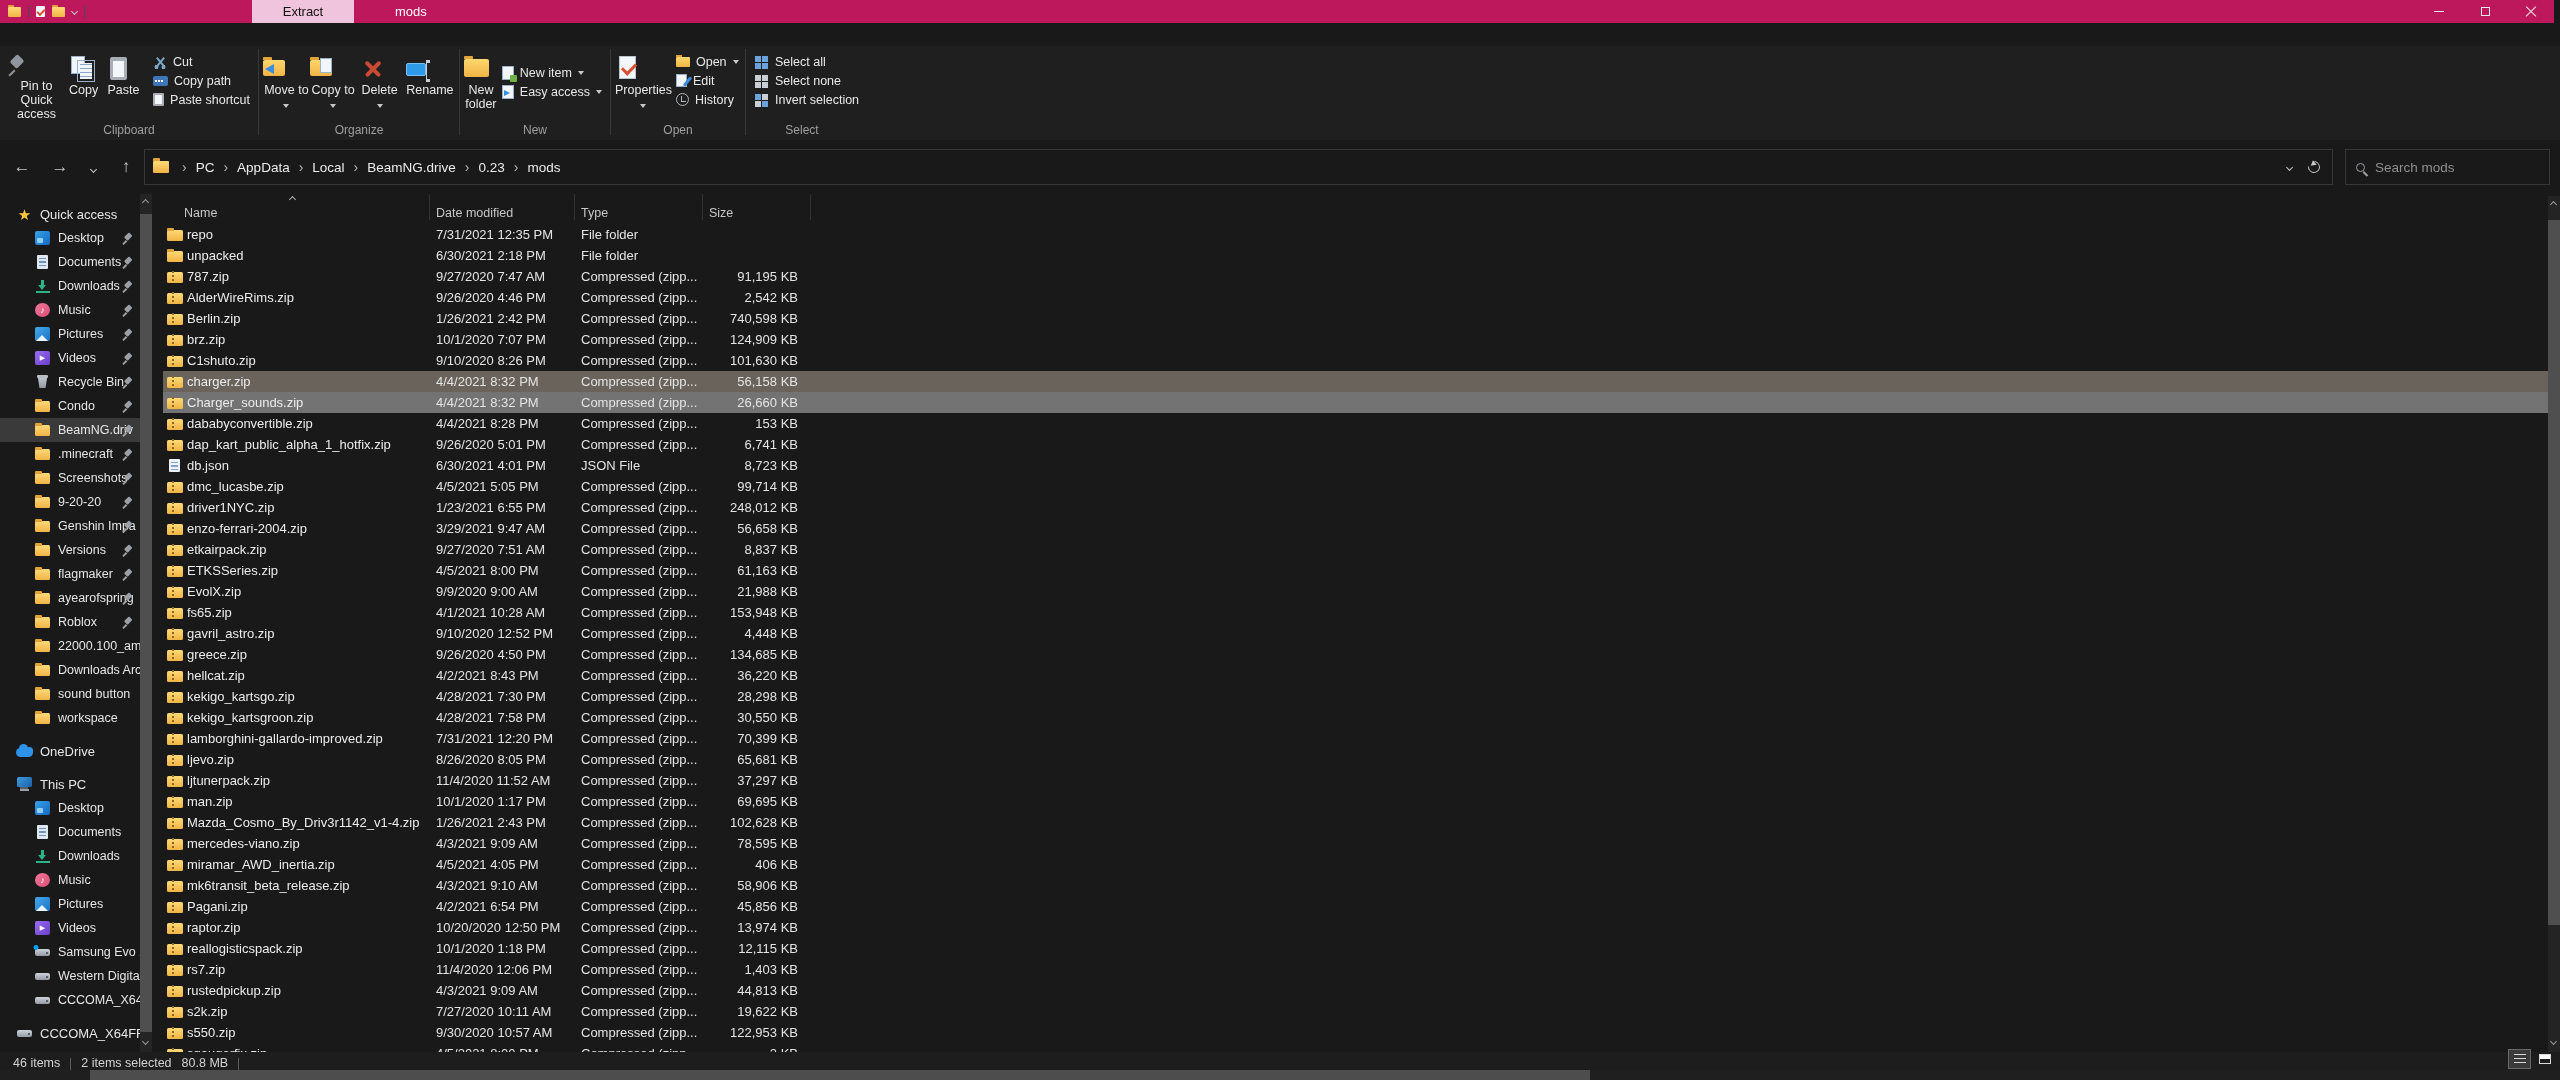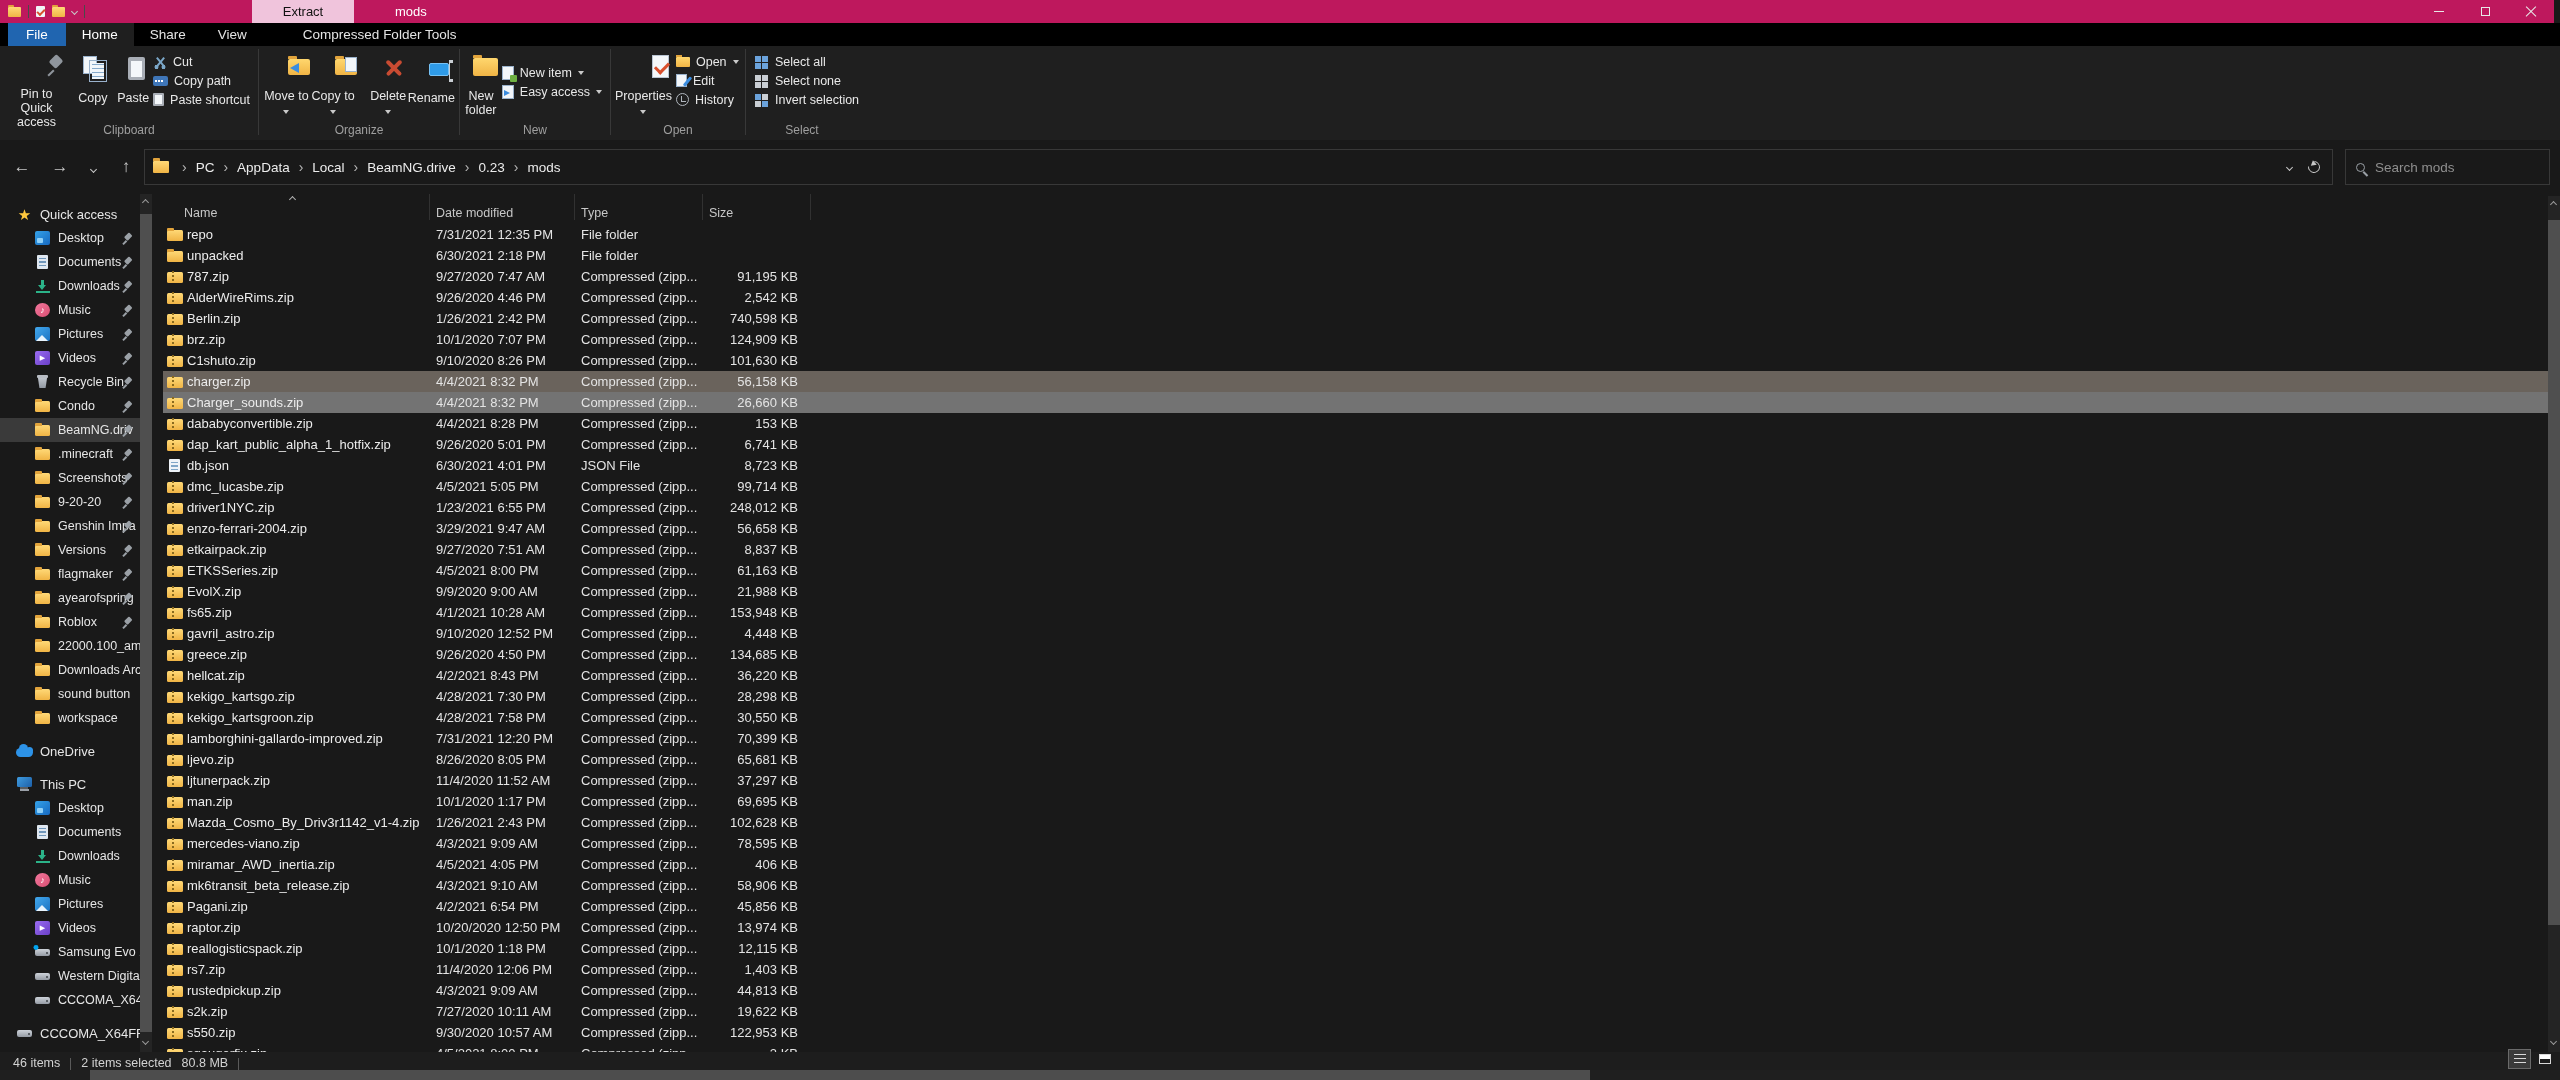--- a/index.html
+++ b/index.html
@@ -37,21 +37,21 @@
   .tab.active { background:#1f1f1f; color:#fff; }
   .tab.contextual { margin-left:24px; }
 
   
   .ribbon { position:absolute; top:46px; left:0; right:0; height:94px; background:#1f1f1f; display:flex; }
   .rgroup { display:flex; flex-direction:column; padding-top:3px; }
   .rgroup-content { display:flex; flex:1; align-items:flex-start; padding:2px 4px 0 4px; }
   .rgroup-label { text-align:center; font-size:12px; color:#9f9f9f; height:18px; line-height:16px; }
   .rsep { width:1px; background:#383838; margin:3px 0 5px 0; }
   .rsep.inner { margin:6px 2px 10px 2px; }
-  .lbtn { display:flex; flex-direction:column; align-items:flex-end; padding-top:2px; gap:8px; height:66px; }
+  .lbtn { display:flex; flex-direction:column; align-items:flex-start; padding-top:2px; gap:0; height:66px; }
   .lbtn .blabel { font-size:12.5px; line-height:14px; text-align:center; color:#e8e8e8; }
   .licon { height:30px; display:flex; align-items:center; justify-content:center; }
   .smallcol { display:flex; flex-direction:column; justify-content:flex-start; padding-top:1px; }
   .smallcol.centered { justify-content:center; height:62px; }
   .srow { display:flex; align-items:center; gap:6px; height:19px; padding:0 4px; font-size:12.5px; color:#e8e8e8; white-space:nowrap; }
   .dd { width:0; height:0; border-left:3.5px solid transparent; border-right:3.5px solid transparent; border-top:4px solid #c9c9c9; display:inline-block; }
 
   
   .r-pin { position:relative; width:26px; height:26px; }
   .r-pin::before { content:''; position:absolute; left:8px; top:3px; width:10px; height:11px; background:#8f959c; border-radius:2px; transform:rotate(45deg); }
@@ -246,27 +246,20 @@
         </div>
       <div class="wc">
           <span class="wc-max-icon"></span>
         </div>
       <div class="wc">
           <span class="wc-close-icon"></span>
         </div>
     </div>
   </div>
 
-  <div class="tabrow">
-    <div class="tab file">File</div>
-    <div class="tab active">Home</div>
-    <div class="tab">Share</div>
-    <div class="tab">View</div>
-    <div class="tab contextual">Compressed Folder Tools</div>
-  </div>
 
   <div class="ribbon">
     <div class="rgroup" style="width:258px">
       <div class="rgroup-content">
         <div class="lbtn" style="width:78px">
           <span class="licon">
               <span class="r-pin"></span>
             </span>
           <span class="blabel">Pin to Quick access</span>
         </div>

